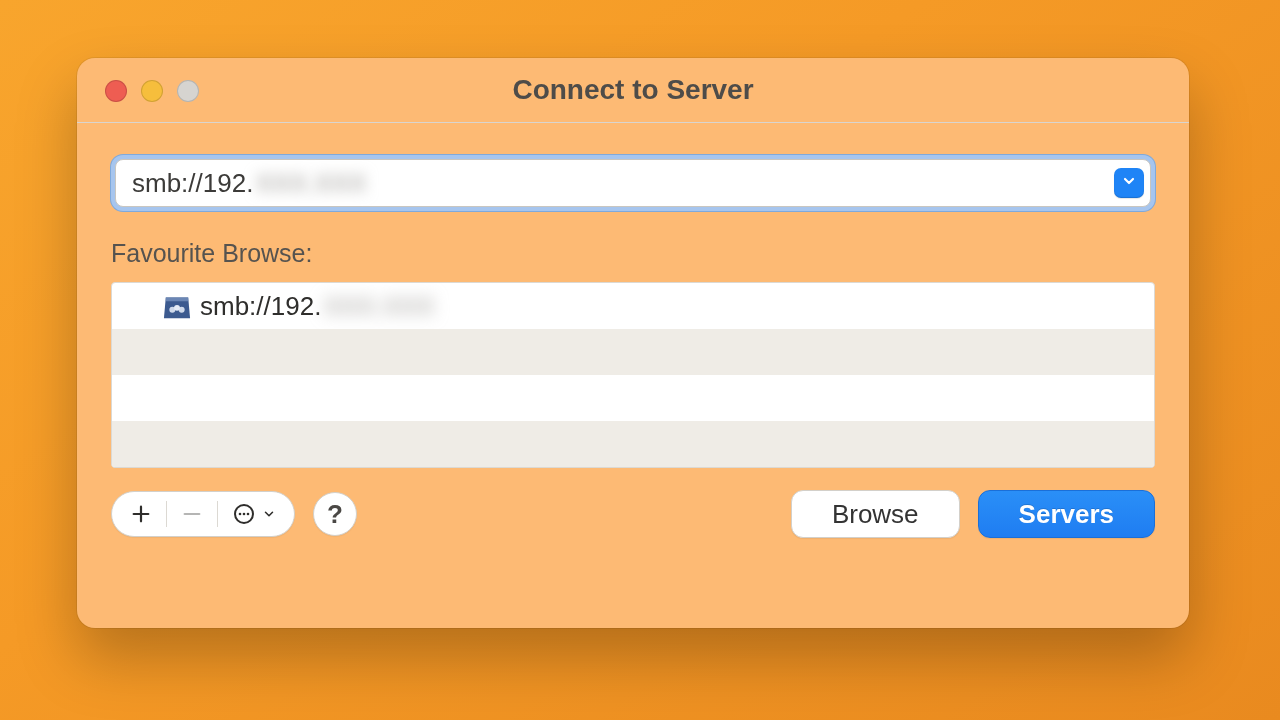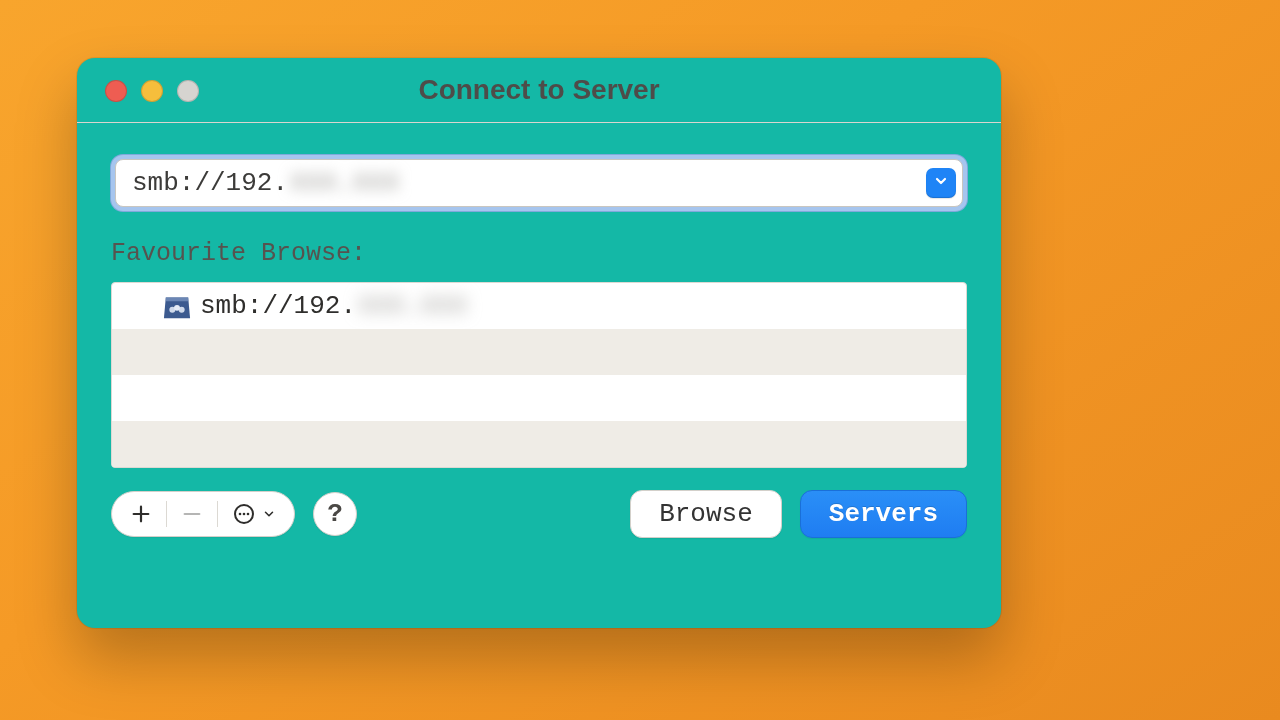--- a/index.html
+++ b/index.html
@@ -7,23 +7,23 @@
   body {
     background: linear-gradient(145deg, #f8a52d 0%, #f59a26 40%, #e98a1f 100%);
     font-family: -apple-system, "Helvetica Neue", Helvetica, Arial, sans-serif;
     position: relative;
     overflow: hidden;
   }
   .window {
     position: absolute;
     left: 77px;
     top: 58px;
-    width: 924px;
+    width: 1112px;
     height: 570px;
-    background: #14b8a6;
+    background: #fdba74;
     border-radius: 18px;
     box-shadow: 0 30px 60px rgba(0,0,0,.25), 0 0 0 1px rgba(0,0,0,.07);
     display: flex;
     flex-direction: column;
   }
   .titlebar {
     height: 65px;
     display: flex;
     align-items: center;
     position: relative;
@@ -40,21 +40,21 @@
   .dot.red { background: #ee5d52; }
   .dot.yellow { background: #f6be3c; }
   .dot.grey { background: #d6d4d0; }
   .title {
     flex: 1;
     text-align: center;
     font-size: 28px;
     font-weight: 700;
     color: #4e4c49;
   }
-  .content { padding: 32px 34px 26px 34px; flex:1; display:flex; flex-direction:column;font-family:Liberation Mono, monospace; }
+  .content { padding: 32px 34px 26px 34px; flex:1; display:flex; flex-direction:column; }
 
   .combo-wrap {
     position: relative;
     border-radius: 12px;
     padding: 4px;
     background: #a6c5ee;
     box-shadow: 0 0 0 1px #7fa9db;
   }
   .combo {
     display: flex;
@@ -154,21 +154,21 @@
     background: #ffffff;
     border: 1px solid #d3d0ca;
     display:flex; align-items:center; justify-content:center;
     font-size: 26px; font-weight:700; color:#4a4845;
     box-shadow: 0 1px 1px rgba(0,0,0,.05);
   }
   .footer .grow { flex:1; }
   .btn {
     height: 48px;
     border-radius: 12px;
-    padding: 0 28px;
+    padding: 0 40px;
     font-size: 26px;
     display:flex; align-items:center; justify-content:center;
     border: 1px solid #d3d0ca;
     background: #ffffff;
     color: #333;
     box-shadow: 0 1px 1px rgba(0,0,0,.06);
   }
   .btn.primary {
     background: linear-gradient(180deg, #2a8ff7, #1f7df2);
     color: #ffffff;

